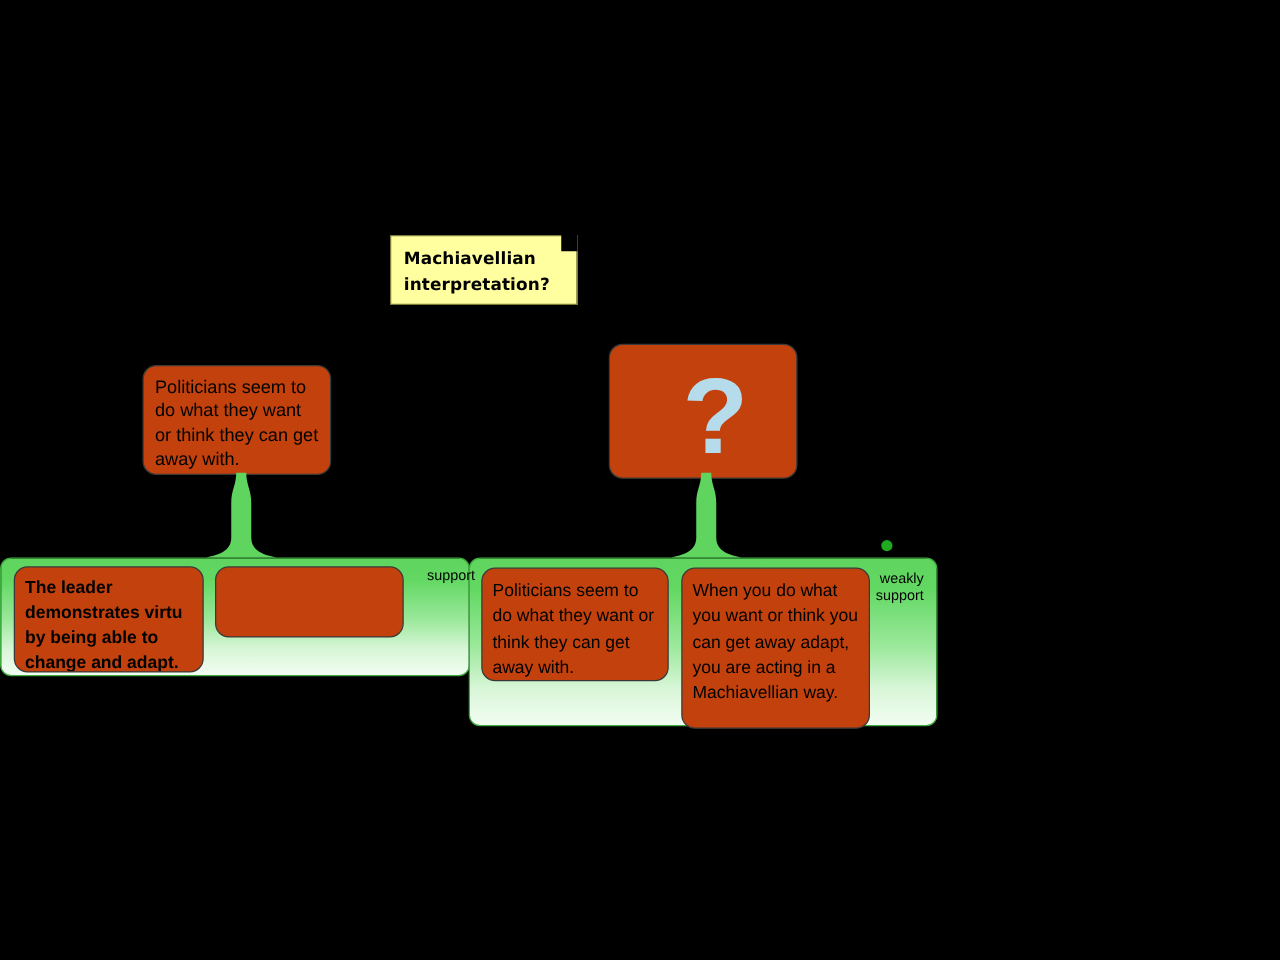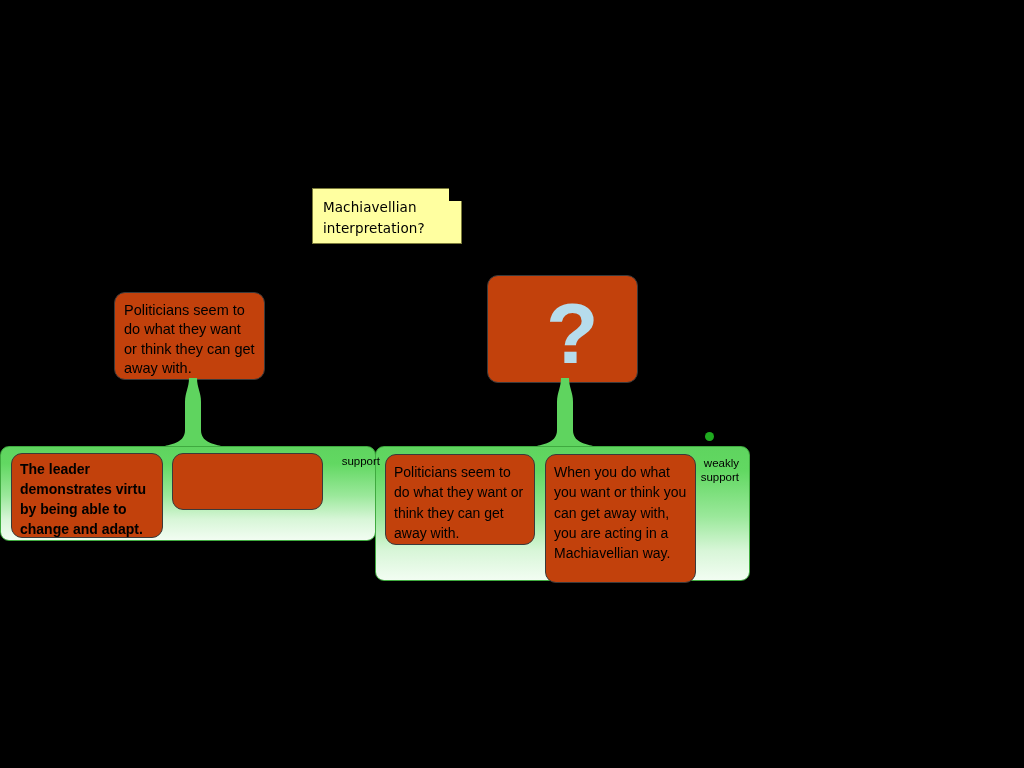--- a/index.html
+++ b/index.html
@@ -27,20 +27,21 @@
     position: absolute;
     background: #ffffa0;
     border: 1px solid #7a7a3a;
     box-sizing: border-box;
     padding: 8px 10px 6px 10px;
     color: #000000;
     font-family: "DejaVu Sans", sans-serif;
     font-size: 13.5px;
     line-height: 1.55;
     letter-spacing: 0.1px;
+    font-weight: bold;
   }
   .note .fold-tri {
     position: absolute;
     top: -1px;
     right: -1px;
     width: 13px;
     height: 13px;
     background: #000000;
   }
 
@@ -142,21 +143,21 @@
   <div class="panel-label" style="left:689px; top:456px; width:50px; white-space:pre-line;">weakly
 support</div>
 
   <div class="dot" style="left:705px; top:432px;"></div>
 
   <div class="claim" style="left:385px; top:454px; width:150px; height:91px; font-size:14px; line-height:1.45; padding:7px 8px;">
     <span class="txt">Politicians seem to do what they want or think they can get away with.</span>
   </div>
 
   <div class="claim" style="left:545px; top:454px; width:151px; height:129px; font-size:14px; line-height:1.45; padding:7px 8px;">
-    <span class="txt">When you do what you want or think you can get away with, you are acting in a Machiavellian way.</span>
+    <span class="txt">When you do what you want or think you can get away adapt, you are acting in a Machiavellian way.</span>
   </div>
 
   <div class="claim" style="left:114px; top:292px; width:151px; height:88px; padding:8px 9px;">
     <span class="txt">Politicians seem to do what they want or think they can get away with.</span>
   </div>
 
   <div class="claim" style="left:487px; top:275px; width:151px; height:108px; padding:8px 9px;">
     <span class="watermark">?</span>
   </div>
 

